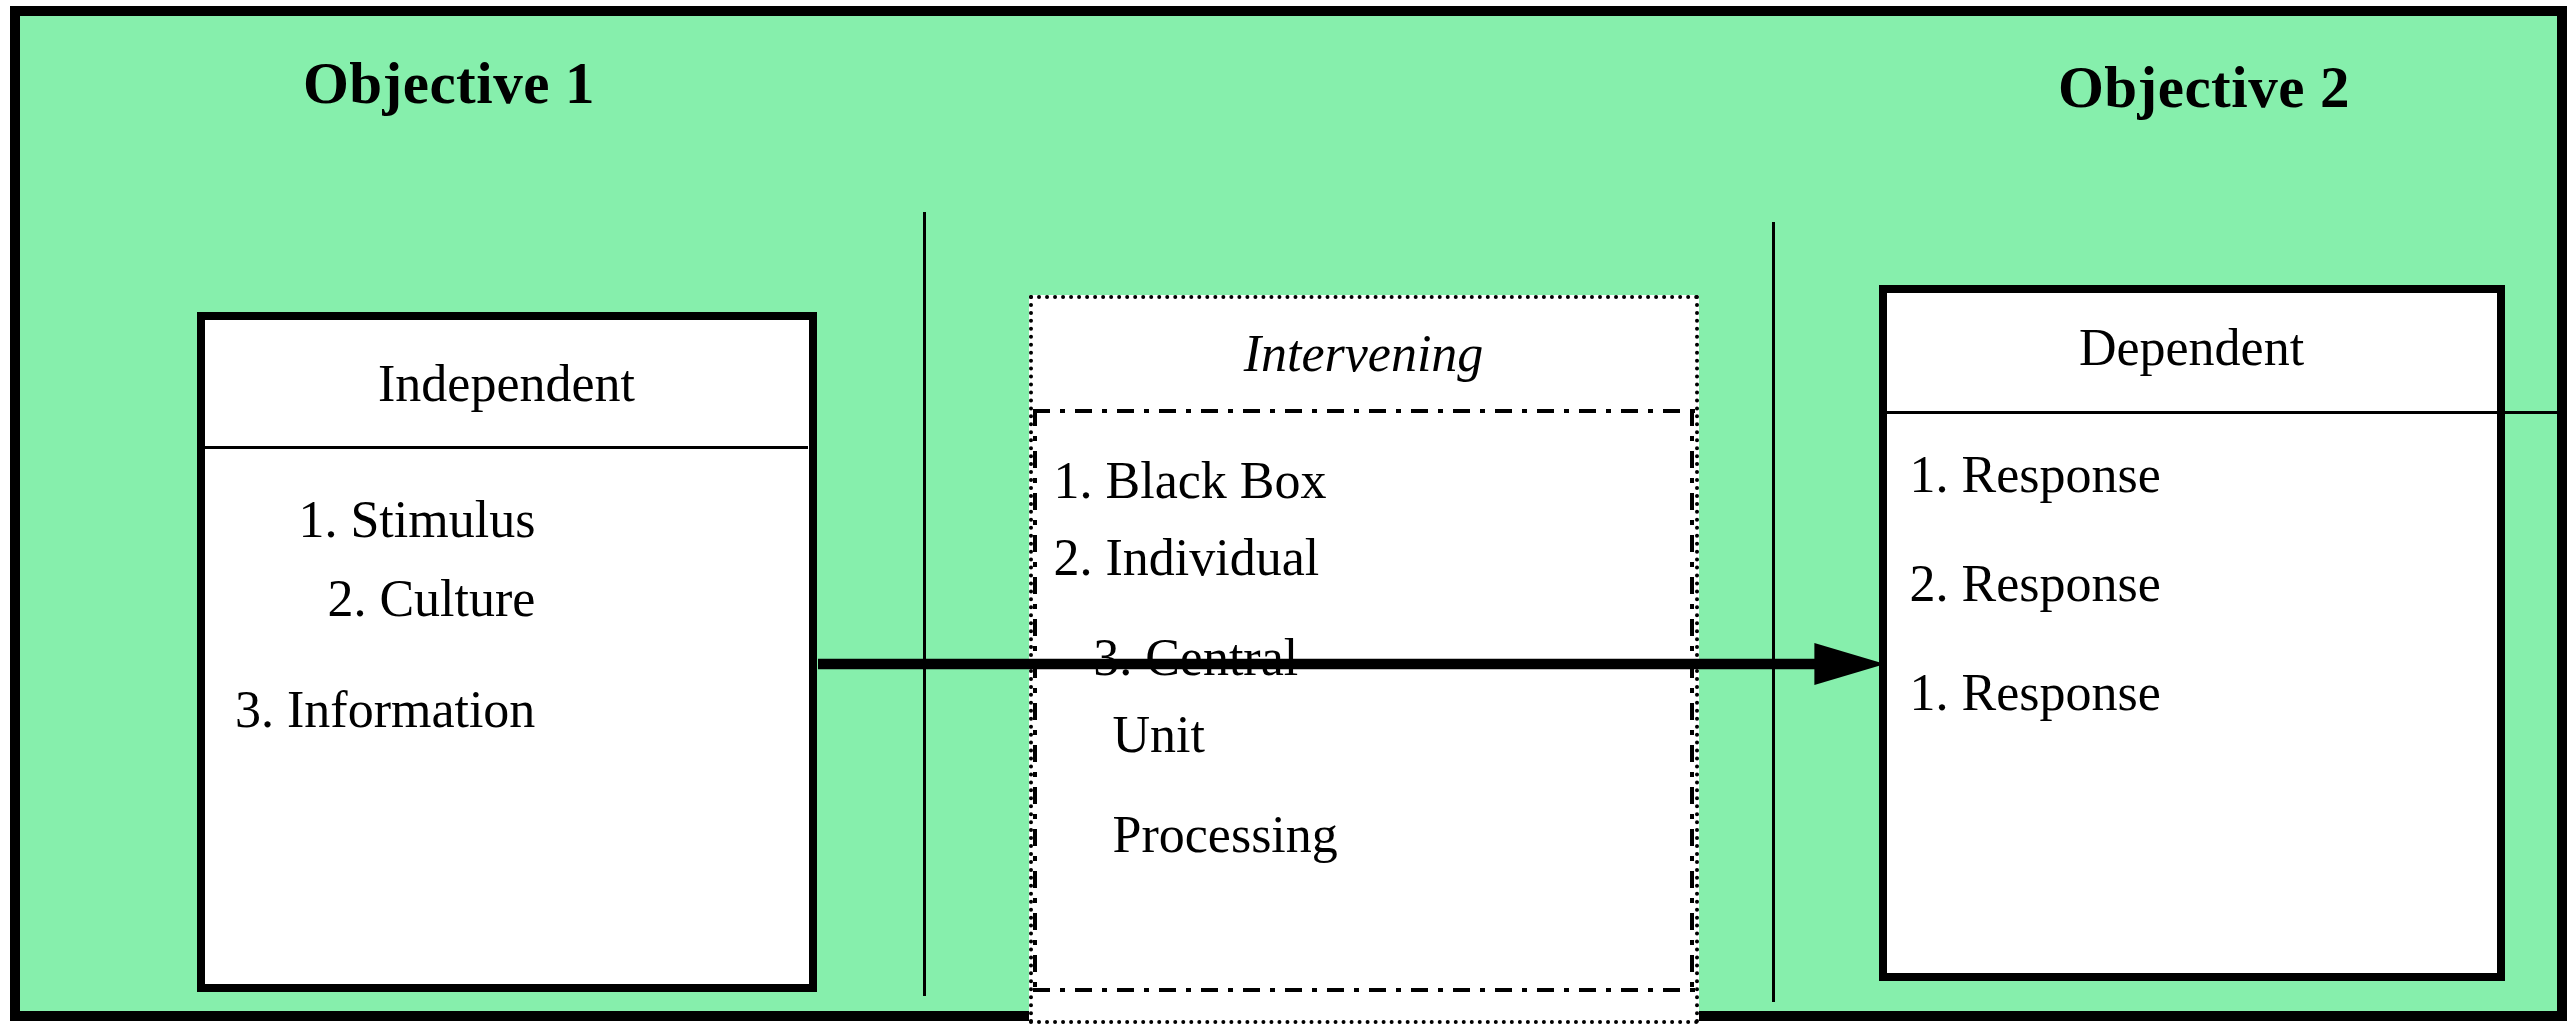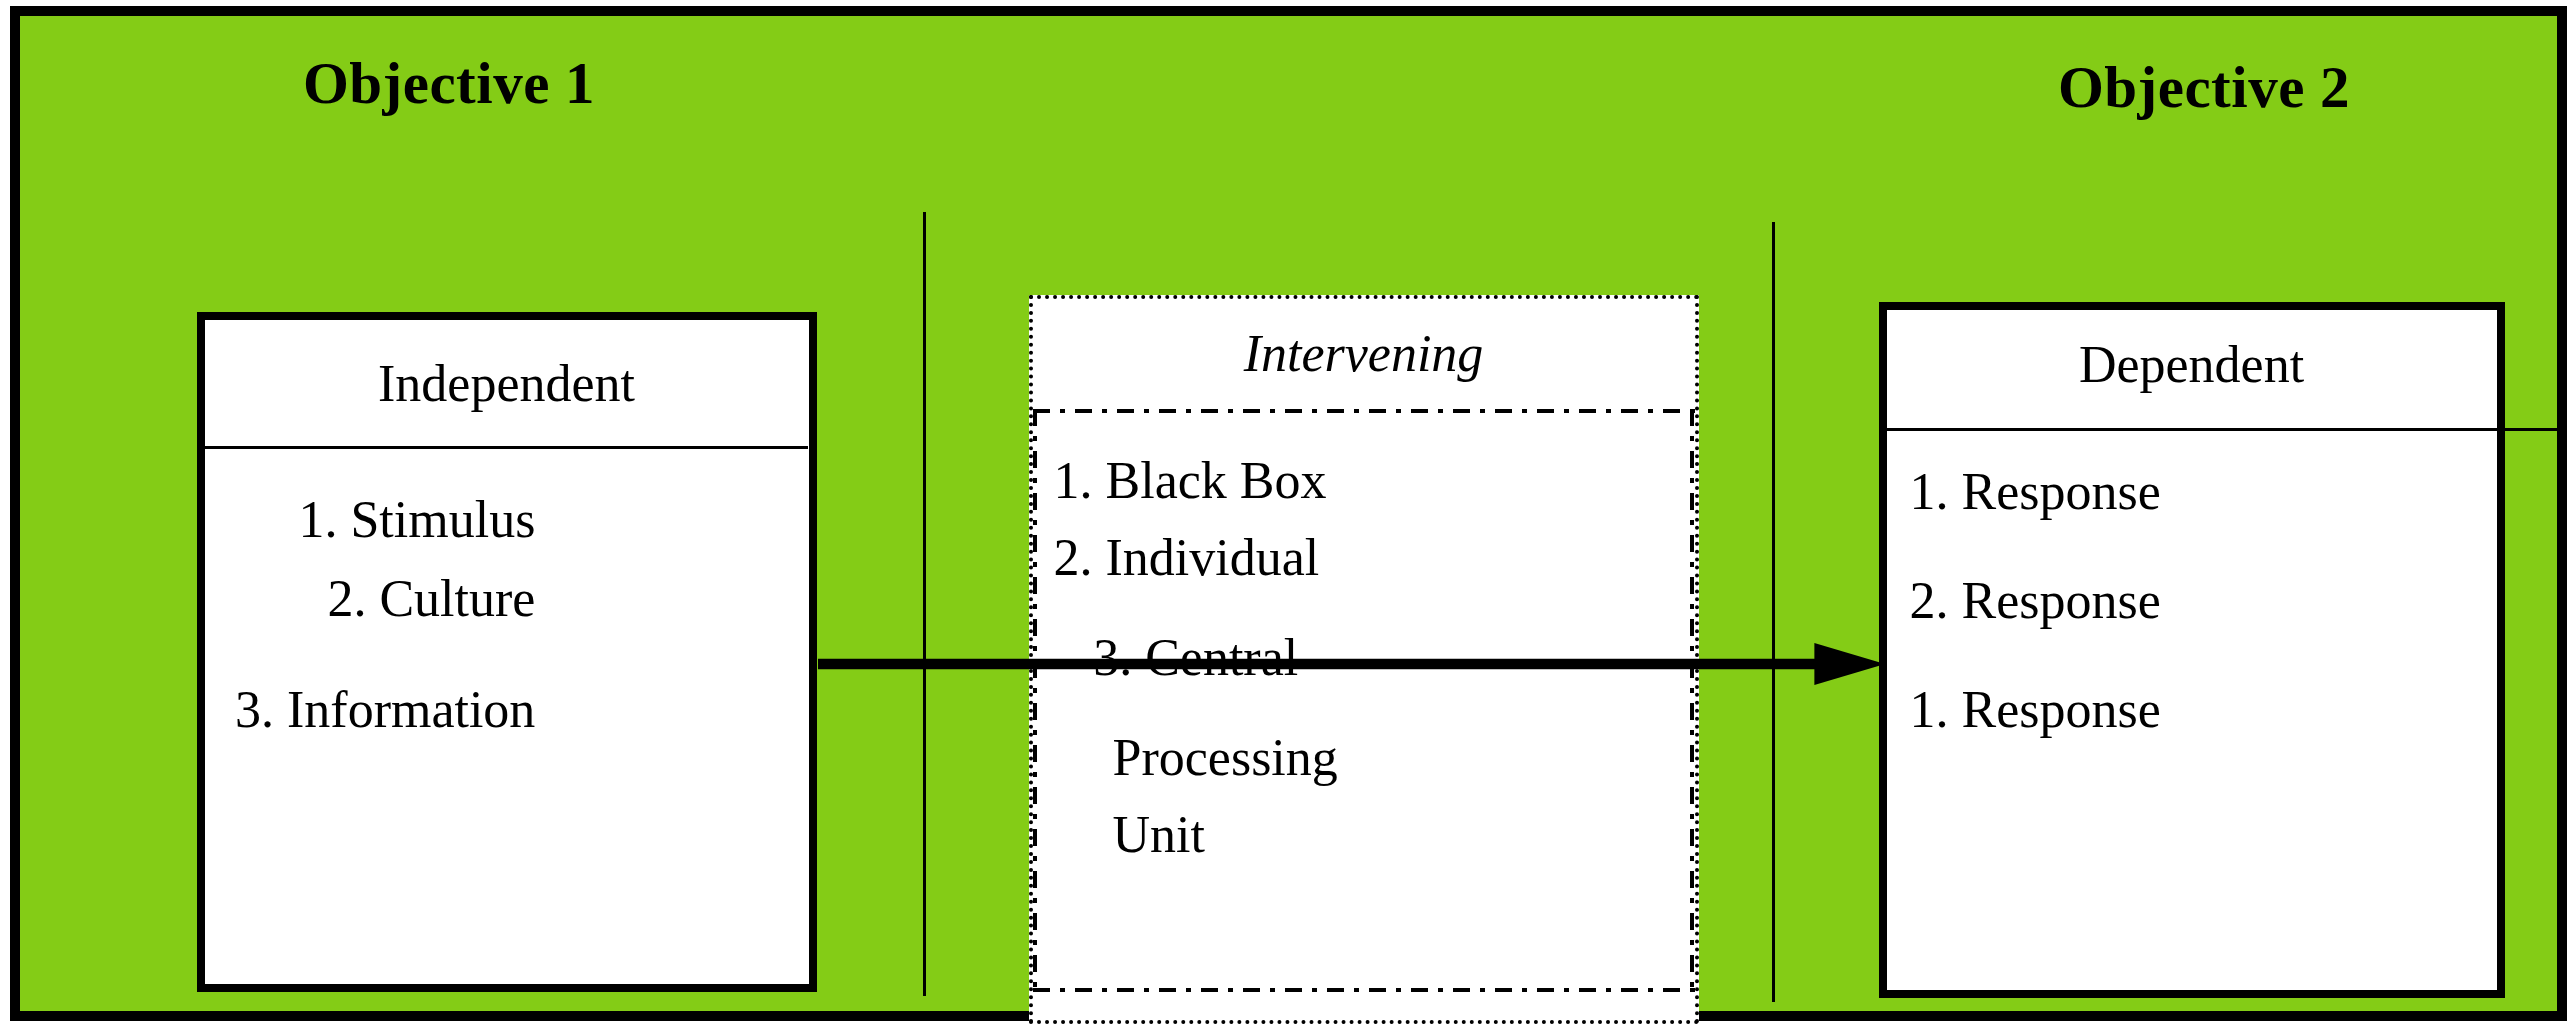--- a/index.html
+++ b/index.html
@@ -24,21 +24,21 @@
 
   
   .outer-frame {
     position: absolute;
     left: 9.5px;
     top: 5.7px;
     width: 2557px;
     height: 1015px;
     border: 10.5px solid #000000;
     box-sizing: border-box;
-    background: #84cc16;
+    background: #86efac;
   }
 
   
   .col-heading {
     position: absolute;
     text-align: center;
     font-weight: bold;
     font-size: 59px;
     line-height: 1;
     letter-spacing: 0.5px;
@@ -145,21 +145,21 @@
       to bottom,
       #000 0px, #000 17px,
       transparent 17px, transparent 27px,
       #000 27px, #000 32px,
       transparent 32px, transparent 42px);
   }
 
   
   #box-dependent {
     left: 1859px;
-    top: 286px;
+    top: 269px;
     width: 626px;
     height: 696px;
     border: 8.6px solid #000000;
   }
   #box-dependent .box-title { top: 29px; }
   #box-dependent .box-divider { left: 0; top: 118px; width: 679px; }
   #box-dependent .var-list { left: 23px; top: 156px; }
   #box-dependent .var-list li { margin-bottom: 57px; }
 
   
@@ -204,22 +204,22 @@
 
       <div class="box-title">Intervening</div>
     </div>
 
     <div class="var-box" id="box-intervening-inner" style="border: none;">
 
       <ul class="var-list">
         <li>1. Black Box</li>
         <li>2. Individual</li>
         <li class="gap-before">3. Central</li>
+        <li class="indented">Unit</li>
         <li class="indented gap-before">Processing</li>
-        <li class="indented">Unit</li>
       </ul>
     <div class="dashdot-h" style="left: 0px; top: 0px; width: 662px;"></div>
         <div class="dashdot-h" style="left: 0px; top: 579px; width: 662px;"></div>
         <div class="dashdot-v" style="left: 0px; top: 0px; height: 584px;"></div>
         <div class="dashdot-v" style="left: 657px; top: 0px; height: 584px;"></div>
       </div>
 
     <div class="var-box" id="box-dependent">
 
       <div class="box-title">Dependent</div>

